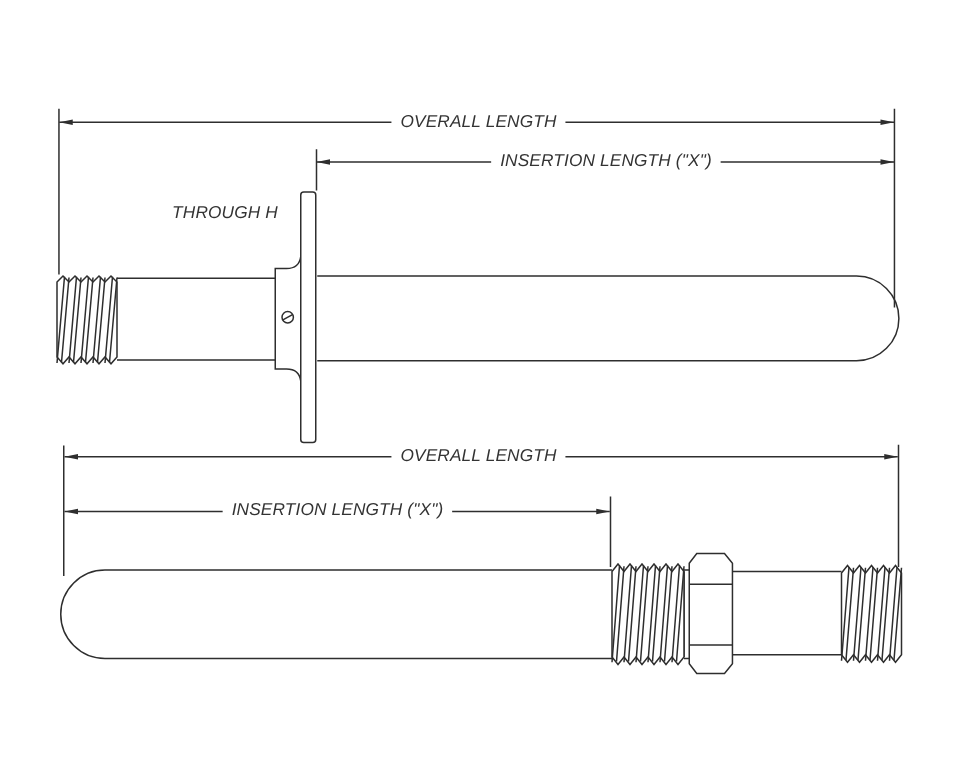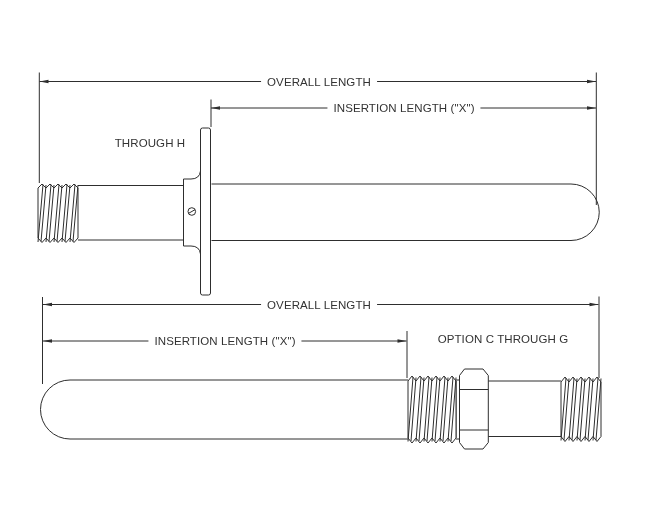--- a/index.html
+++ b/index.html
@@ -2,20 +2,21 @@
 <html><head>
 <meta charset="utf-8">
 <style>
   html,body{margin:0;padding:0;background:#ffffff;}
   #canvas{
     position:relative;
     width:650px;height:510px;
     background:#ffffff;
     overflow:hidden;
     font-family:"Liberation Sans","DejaVu Sans",sans-serif;
+    font-style:italic;
   }
   #linework{position:absolute;left:0;top:0;}
   .lbl{
     position:absolute;
     transform:translate(-50%,-50%);
     background:#ffffff;
     color:#333333;
     font-size:11.5px;
     letter-spacing:.1px;
     white-space:nowrap;
@@ -108,15 +109,14 @@
   <div class="lbl" style="left:319px;top:81.5px">OVERALL LENGTH</div>
 
   <div class="lbl" style="left:404px;top:107.5px">INSERTION LENGTH ("X")</div>
 
   <div class="lbl no-bg" style="left:150px;top:142.5px">THROUGH H</div>
 
   <div class="lbl" style="left:319px;top:304.5px">OVERALL LENGTH</div>
 
   <div class="lbl" style="left:225px;top:340.5px">INSERTION LENGTH ("X")</div>
 
-  <div class="lbl no-bg" style="left:503px;top:339px">OPTION C THROUGH G</div>
 
 </div>
 
 </body></html>

